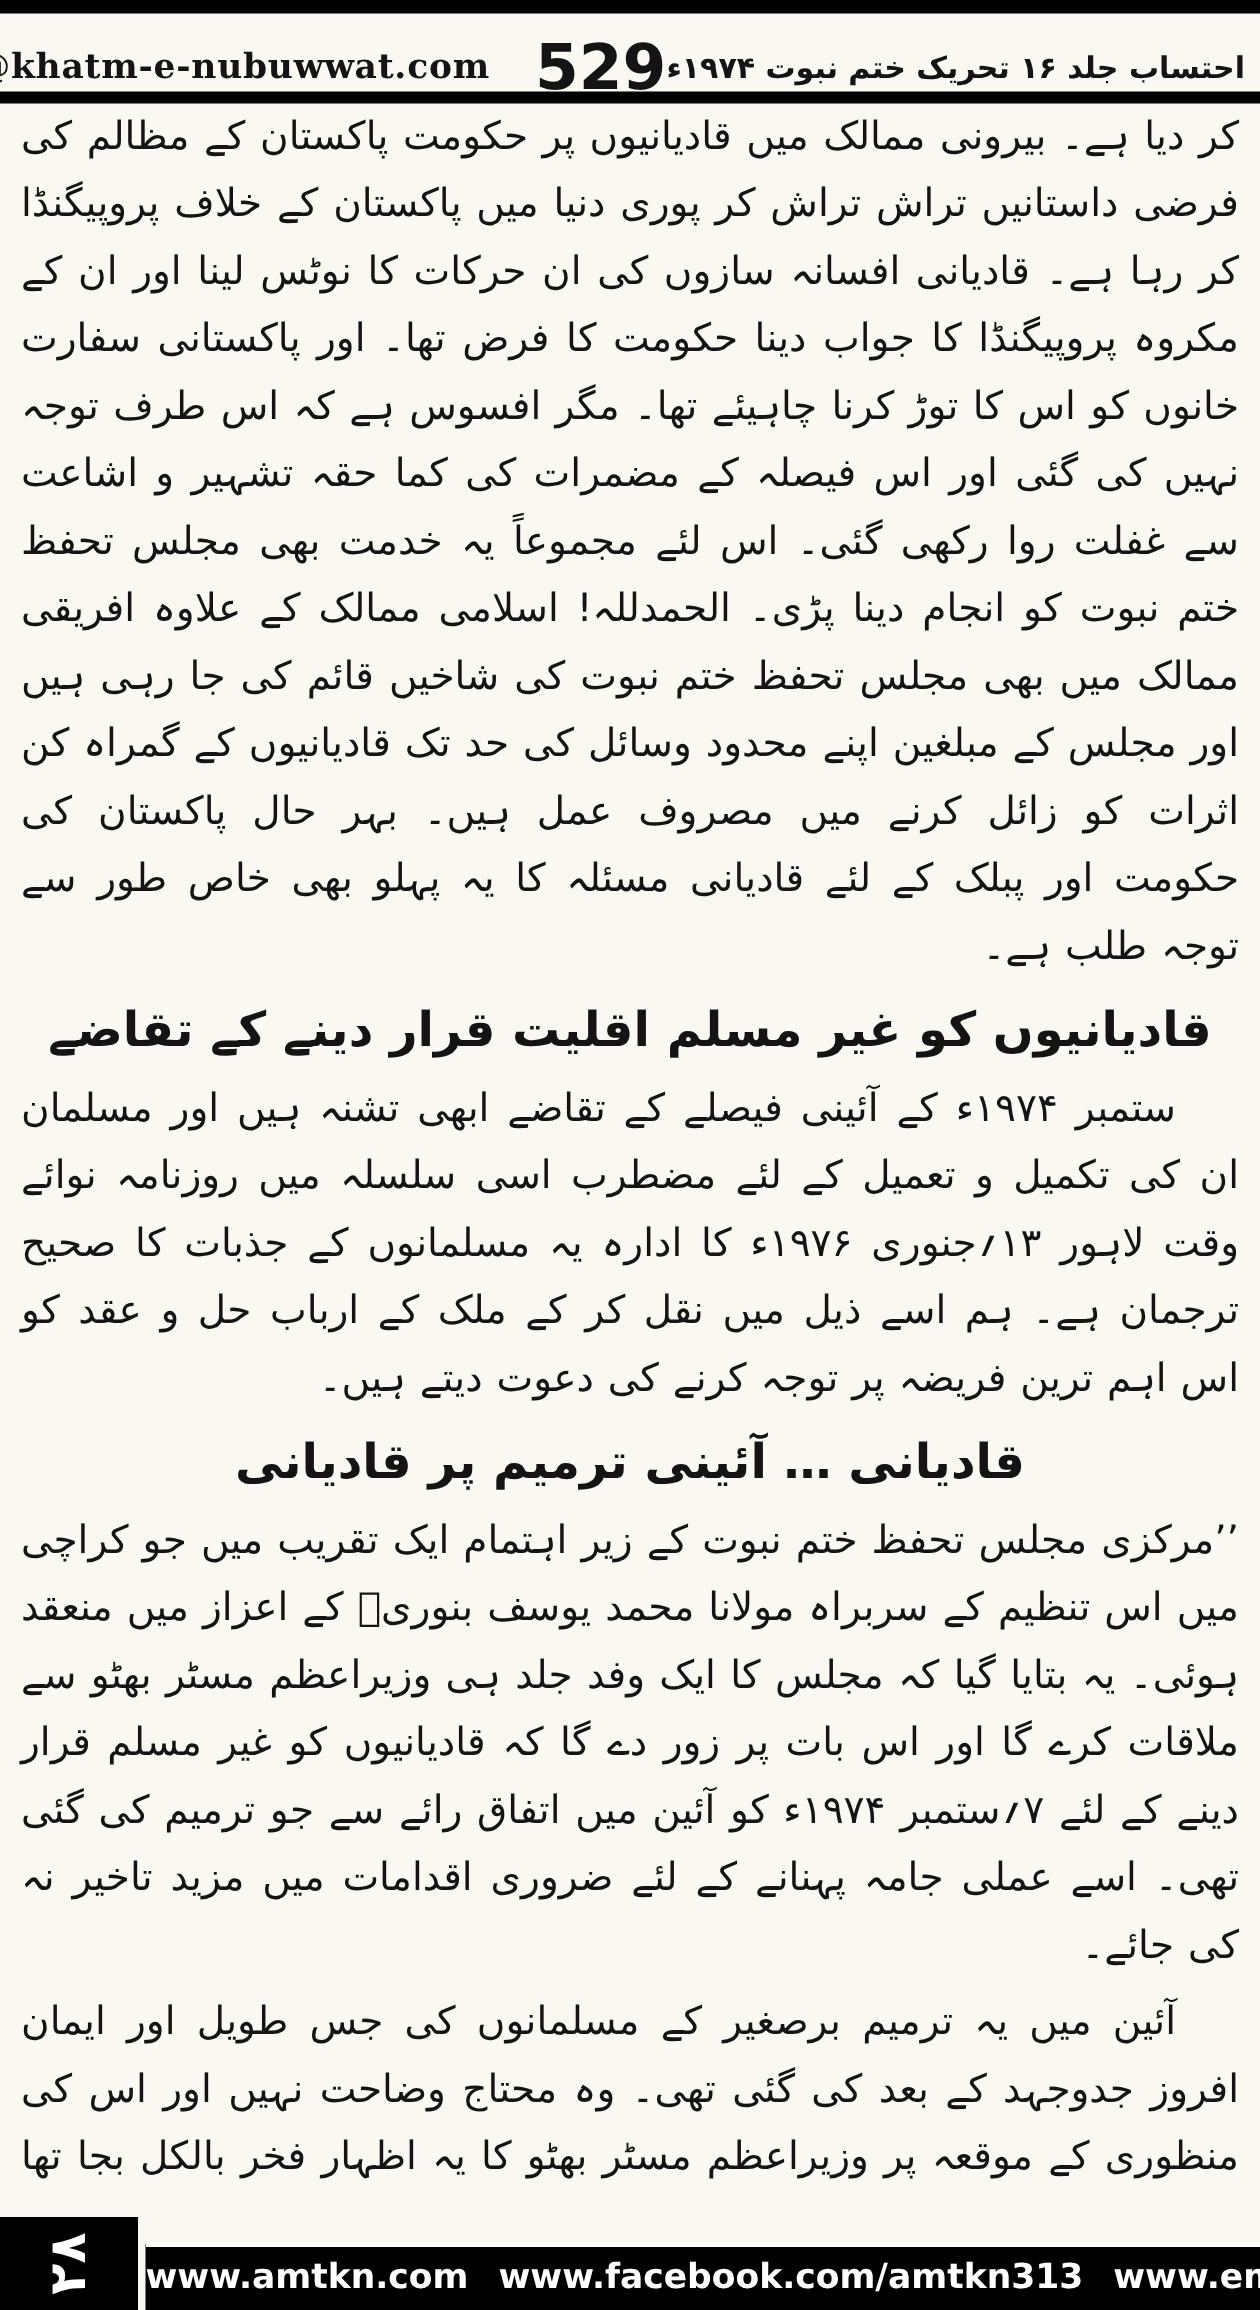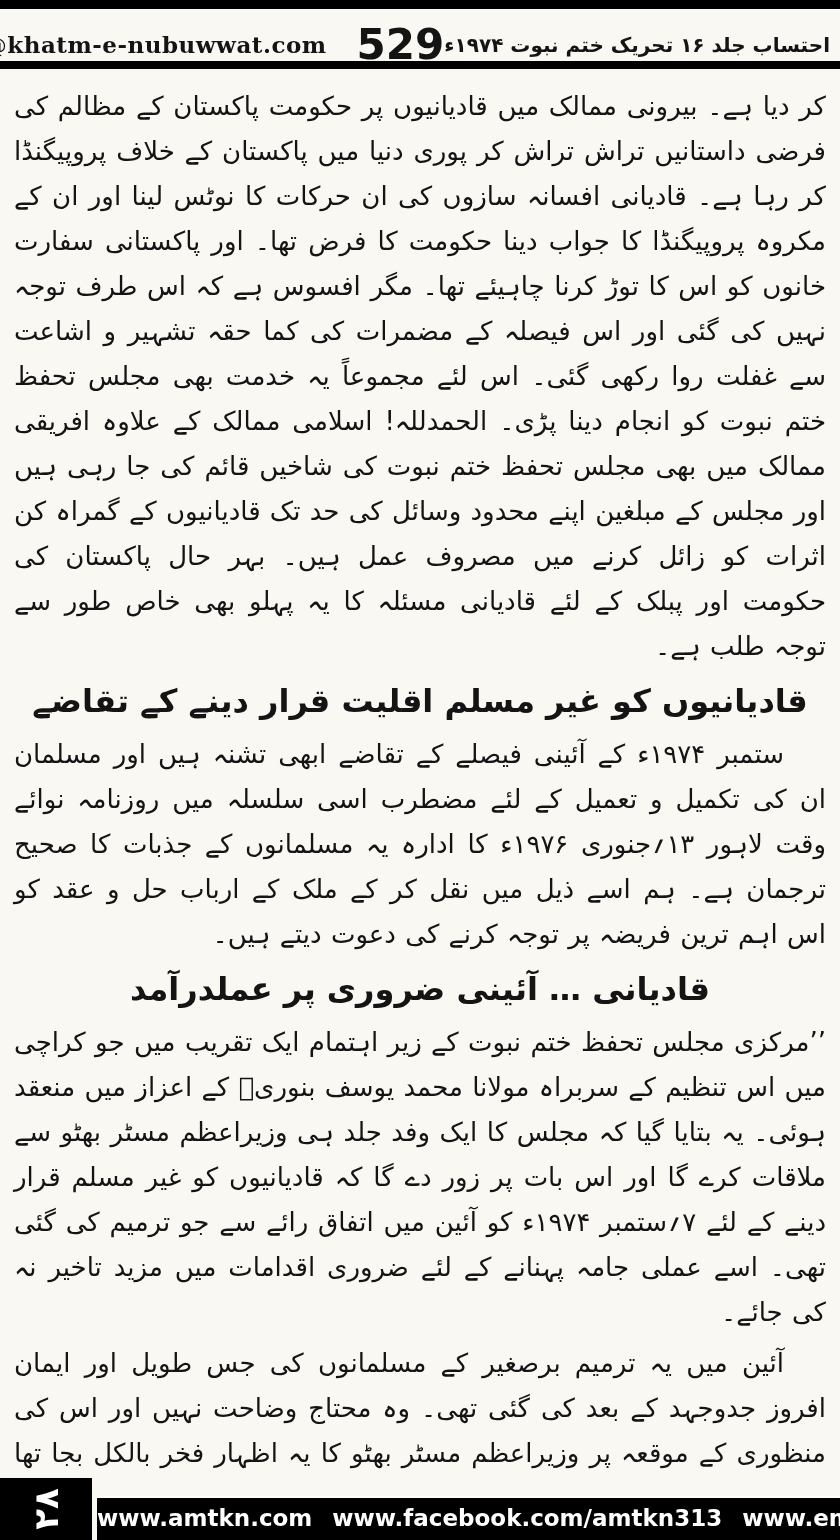--- a/index.html
+++ b/index.html
@@ -46,21 +46,21 @@
     text-align: right;
     white-space: nowrap;
   }
   .rule {
     height: 8px;
     background: #000;
     width: 100%;
   }
   .content {
     direction: rtl;
-    padding: 15px 14px 0 14px;
+    padding: 0 14px 0 14px;
     height: 1400px;
     box-sizing: border-box;
     overflow: hidden;
   }
   .para {
     margin: 0 0 6px 0;
     font-size: 26px;
     line-height: 45px;
     text-align: justify;
     text-align-last: right;
@@ -129,21 +129,21 @@
 
   <div class="rule"></div>
 
   <main class="content" dir="rtl">
     <p class="para">کر دیا ہے۔ بیرونی ممالک میں قادیانیوں پر حکومت پاکستان کے مظالم کی فرضی داستانیں تراش تراش کر پوری دنیا میں پاکستان کے خلاف پروپیگنڈا کر رہا ہے۔ قادیانی افسانہ سازوں کی ان حرکات کا نوٹس لینا اور ان کے مکروہ پروپیگنڈا کا جواب دینا حکومت کا فرض تھا۔ اور پاکستانی سفارت خانوں کو اس کا توڑ کرنا چاہیئے تھا۔ مگر افسوس ہے کہ اس طرف توجہ نہیں کی گئی اور اس فیصلہ کے مضمرات کی کما حقہ تشہیر و اشاعت سے غفلت روا رکھی گئی۔ اس لئے مجموعاً یہ خدمت بھی مجلس تحفظ ختم نبوت کو انجام دینا پڑی۔ الحمدللہ! اسلامی ممالک کے علاوہ افریقی ممالک میں بھی مجلس تحفظ ختم نبوت کی شاخیں قائم کی جا رہی ہیں اور مجلس کے مبلغین اپنے محدود وسائل کی حد تک قادیانیوں کے گمراہ کن اثرات کو زائل کرنے میں مصروف عمل ہیں۔ بہر حال پاکستان کی حکومت اور پبلک کے لئے قادیانی مسئلہ کا یہ پہلو بھی خاص طور سے توجہ طلب ہے۔</p>
 
     <h2 class="heading">قادیانیوں کو غیر مسلم اقلیت قرار دینے کے تقاضے</h2>
 
     <p class="para indent">ستمبر ۱۹۷۴ء کے آئینی فیصلے کے تقاضے ابھی تشنہ ہیں اور مسلمان ان کی تکمیل و تعمیل کے لئے مضطرب اسی سلسلہ میں روزنامہ نوائے وقت لاہور ۱۳؍جنوری ۱۹۷۶ء کا ادارہ یہ مسلمانوں کے جذبات کا صحیح ترجمان ہے۔ ہم اسے ذیل میں نقل کر کے ملک کے ارباب حل و عقد کو اس اہم ترین فریضہ پر توجہ کرنے کی دعوت دیتے ہیں۔</p>
 
-    <h2 class="heading">قادیانی … آئینی ضروری پر عملدرآمد</h2>
+    <h2 class="heading">قادیانی … آئینی ترمیم پر قادیانی</h2>
 
     <p class="para">’’مرکزی مجلس تحفظ ختم نبوت کے زیر اہتمام ایک تقریب میں جو کراچی میں اس تنظیم کے سربراہ مولانا محمد یوسف بنوریؒ کے اعزاز میں منعقد ہوئی۔ یہ بتایا گیا کہ مجلس کا ایک وفد جلد ہی وزیراعظم مسٹر بھٹو سے ملاقات کرے گا اور اس بات پر زور دے گا کہ قادیانیوں کو غیر مسلم قرار دینے کے لئے ۷؍ستمبر ۱۹۷۴ء کو آئین میں اتفاق رائے سے جو ترمیم کی گئی تھی۔ اسے عملی جامہ پہنانے کے لئے ضروری اقدامات میں مزید تاخیر نہ کی جائے۔</p>
 
     <p class="para indent">آئین میں یہ ترمیم برصغیر کے مسلمانوں کی جس طویل اور ایمان افروز جدوجہد کے بعد کی گئی تھی۔ وہ محتاج وضاحت نہیں اور اس کی منظوری کے موقعہ پر وزیراعظم مسٹر بھٹو کا یہ اظہار فخر بالکل بجا تھا کہ ان کی حکومت کو ایک بہت پرانا اور نازک مسئلہ حل کرنے کی منفرد سعادت حاصل ہوئی ہے۔ اس کے ساتھ انہوں نے قومی اسمبلی میں اپنی تقریر کے دوران میں ان دوسرے متعلقہ اہم معاملات کی طرف بھی جلد ہی مناسب توجہ کرنے کا واضح یقین دلایا تھا۔ جو مسلمانوں کے اس</p>
   </main>
 
   <footer class="footer">
     <div class="folio">
       <span class="folio-num">۲۸</span>
     </div>

